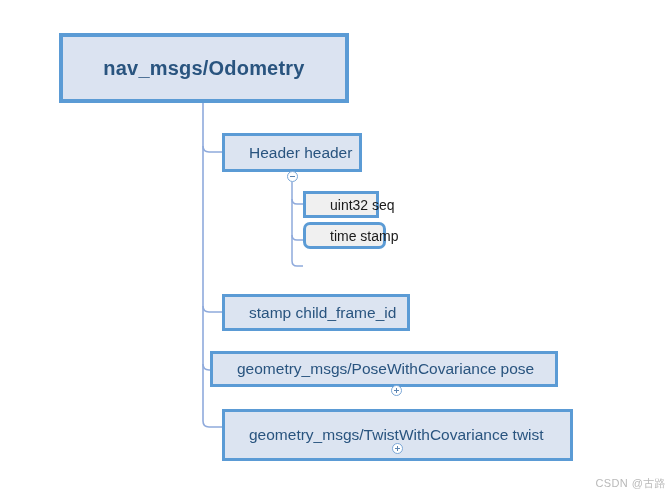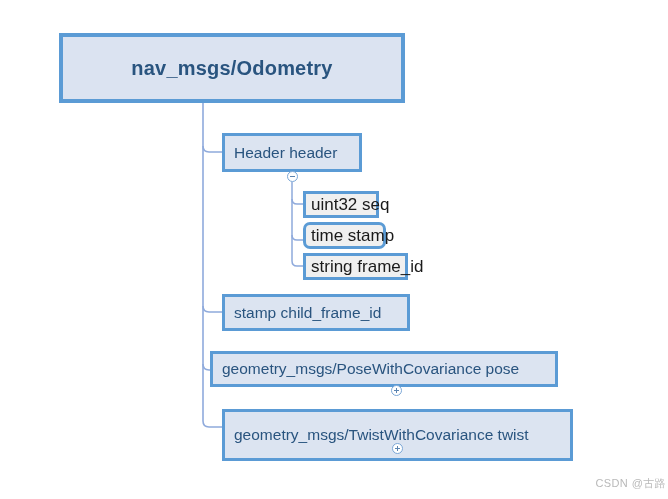--- a/index.html
+++ b/index.html
@@ -47,31 +47,31 @@
     border-width: 4px;
     border-color: #5b9bd5;
     justify-content: center;
     font-weight: bold;
     font-size: 20px;
     letter-spacing: 0.2px;
   }
 
   .node-branch {
     font-size: 15.5px;
-    padding-left: 9px;
+    padding-left: 24px;
     background: #dce4f1;
   }
 
   .node-leaf {
     background: #f0f0f0;
     border-width: 3px;
     border-color: #5b9bd5;
     color: #1a1a1a;
-    font-size: 17px;
-    padding-left: 5px;
+    font-size: 14px;
+    padding-left: 24px;
   }
 
   
   .toggle {
     position: absolute;
     width: 11px;
     height: 11px;
     box-sizing: border-box;
     border: 1px solid #7ba7d7;
     border-radius: 50%;
@@ -125,40 +125,37 @@
       <path d="M203,364 Q203,370 209,370 L222,370"></path>
     </g>
     <g fill="none" stroke="#8faadc" stroke-width="1.5">
 
       <path d="M292,182 L292,261 Q292,266 297,266 L303,266"></path>
       <path d="M292,199 Q292,204 297,204 L303,204"></path>
       <path d="M292,235 Q292,240 297,240 L303,240"></path>
     </g>
   </svg>
 
-  <div class="node node-root" style="left:59px; top:33px; width:346px; height:70px;">
+  <div class="node node-root" style="left:59px; top:33px; width:290px; height:70px;">
     <span>nav_msgs/Odometry</span>
   </div>
 
   <div class="node node-branch" style="left:222px; top:133px; width:140px; height:39px;">
     <span>Header header</span>
   </div>
   <div class="toggle minus" style="left:287px; top:171px;"></div>
 
   <div class="node node-leaf" style="left:303px; top:191px; width:76px; height:27px;">
     <span>uint32 seq</span>
   </div>
 
   <div class="node node-leaf" style="left:303px; top:222px; width:83px; height:27px;border-radius:7px;">
     <span>time stamp</span>
   </div>
 
-  <div class="node node-leaf" style="left:303px; top:253px; width:105px; height:27px;">
-    <span>string frame_id</span>
-  </div>
 
   <div class="node node-branch" style="left:222px; top:294px; width:188px; height:37px;">
     <span>stamp child_frame_id</span>
   </div>
 
   <div class="node node-branch" style="left:210px; top:351px; width:348px; height:36px;">
     <span>geometry_msgs/PoseWithCovariance pose</span>
   </div>
   <div class="toggle plus" style="left:391px; top:385px;"></div>
 

